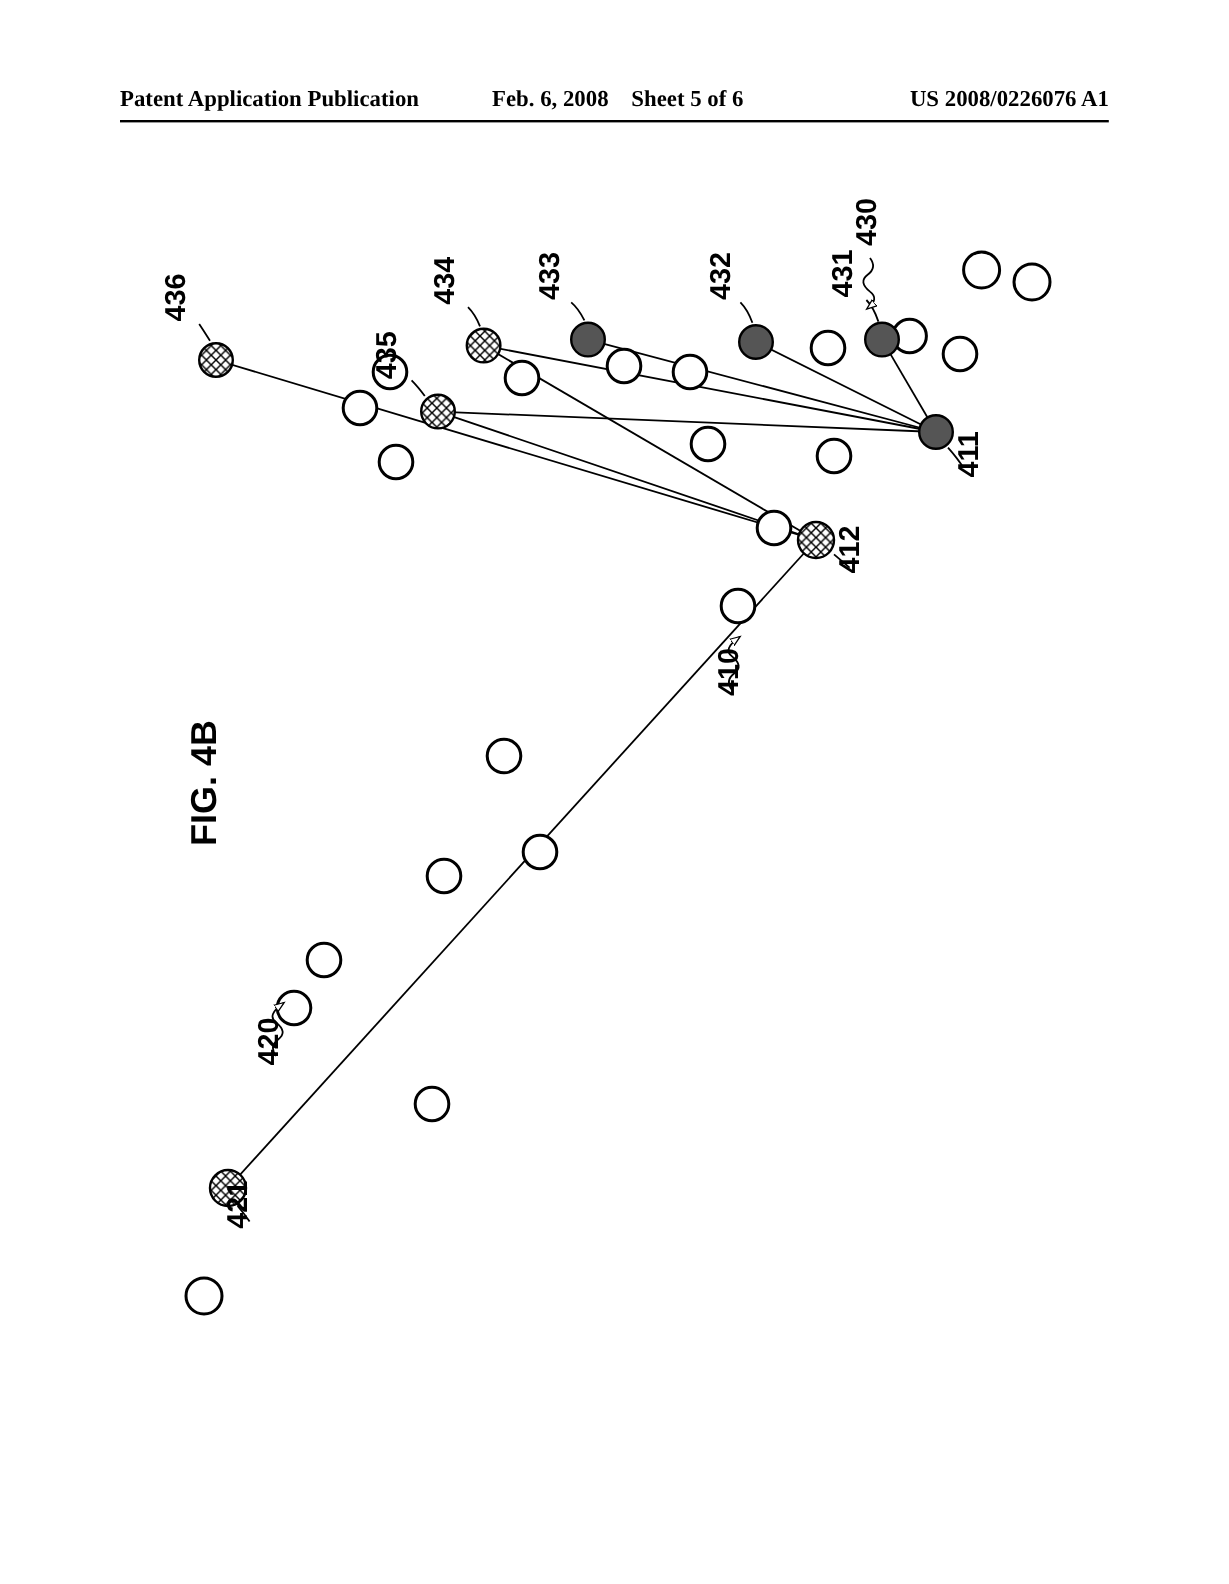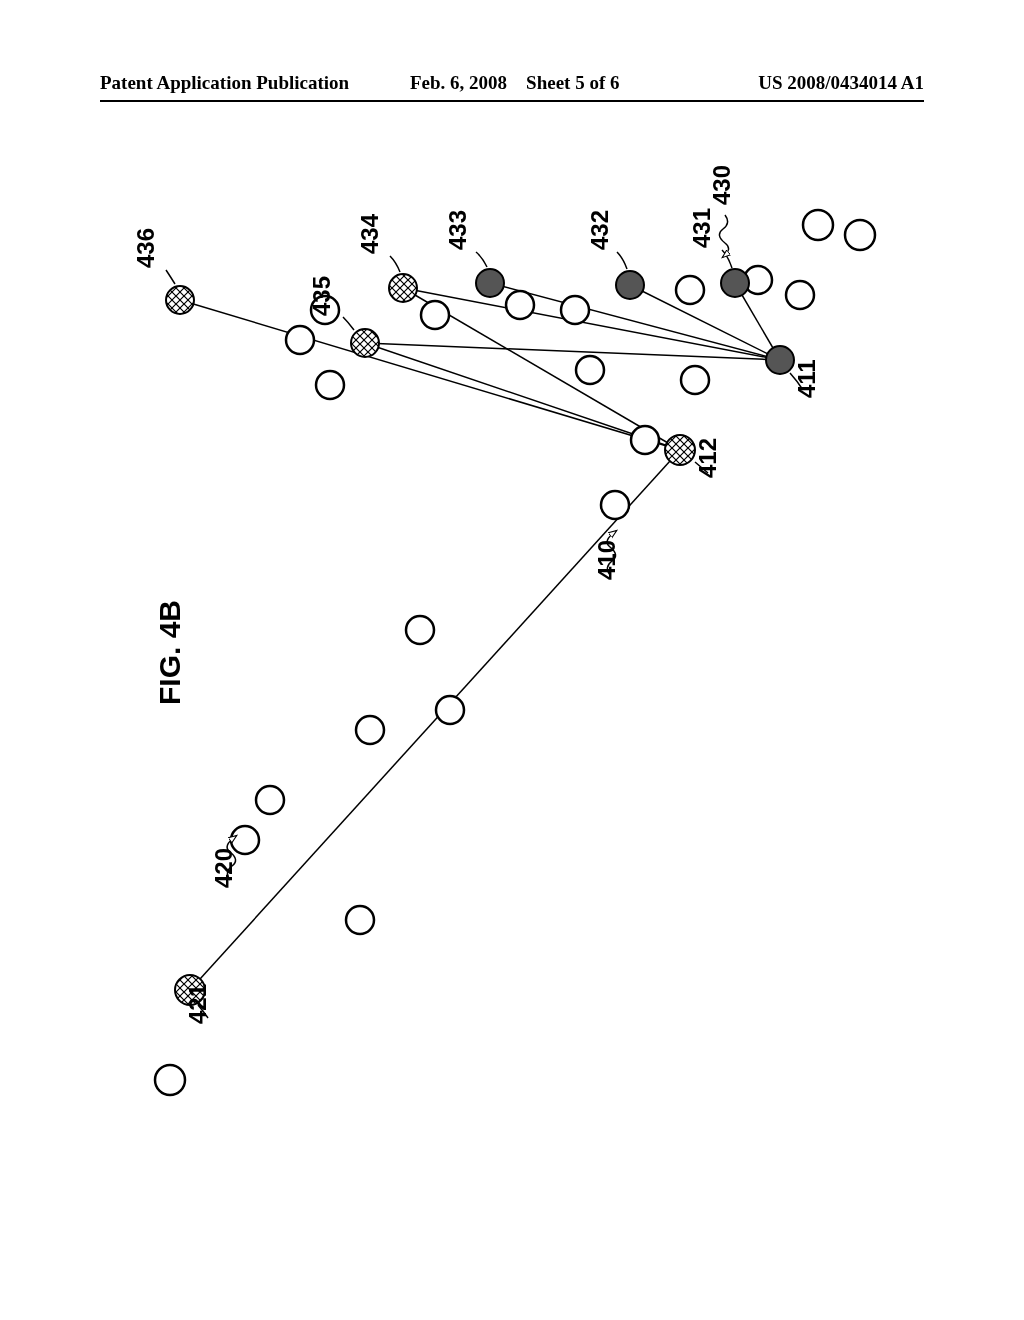--- a/index.html
+++ b/index.html
@@ -51,21 +51,21 @@
 </head>
 <body>
 
 <div class="page">
   <div class="hdr left">Patent Application Publication</div>
   <div class="hdr mid">
     <span>Feb. 6, 2008</span>
     &nbsp;&nbsp;
     <span>Sheet 5 of 6</span>
   </div>
-  <div class="hdr right">US 2008/0434014 A1</div>
+  <div class="hdr right">US 2008/0226076 A1</div>
   <div class="hrule"></div>
 
   <svg class="figure" viewBox="0 0 850 1060">
     <defs>
       <pattern id="xhatch" patternUnits="userSpaceOnUse" width="8" height="8">
         <rect width="8" height="8" fill="#fff"></rect>
         <path d="M-2,2 L2,-2 M0,8 L8,0 M6,10 L10,6" stroke="#000" stroke-width="1.2"></path>
         <path d="M-2,6 L2,10 M0,0 L8,8 M6,-2 L10,2" stroke="#000" stroke-width="1.2"></path>
       </pattern>
       <marker id="arrow" viewBox="0 0 10 10" refX="7" refY="5" markerWidth="7" markerHeight="7" orient="auto-start-reverse">

